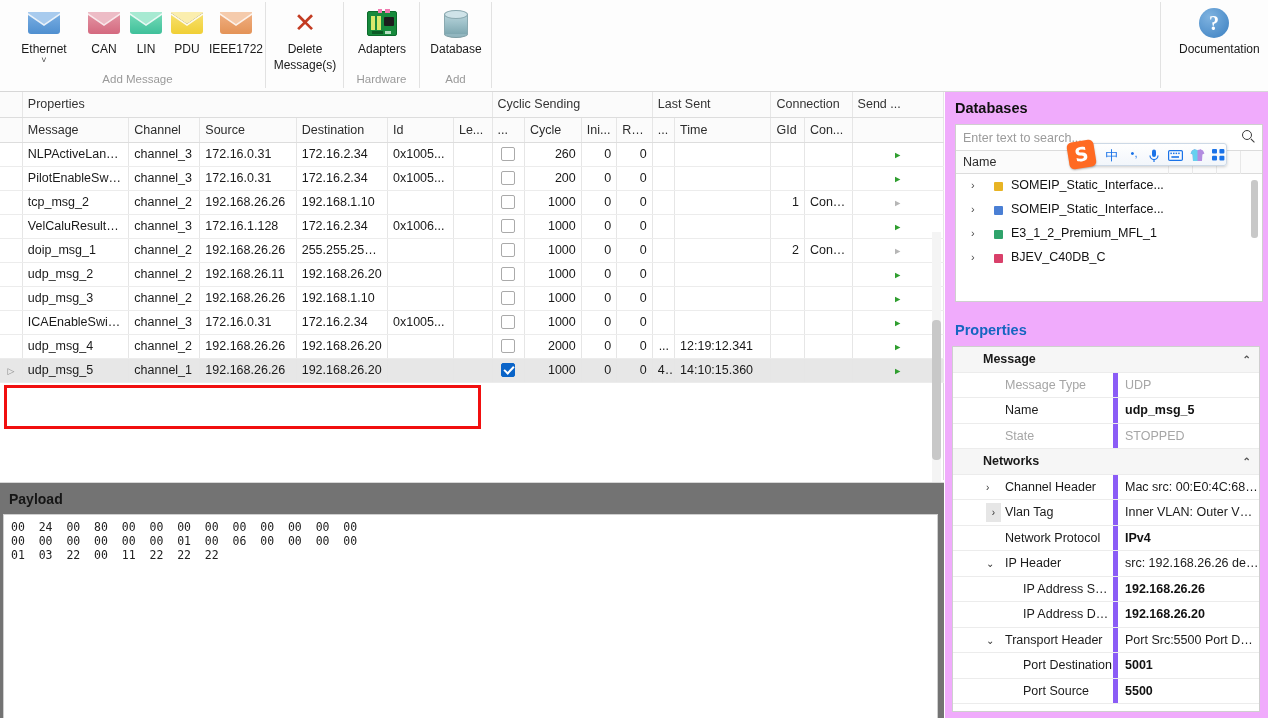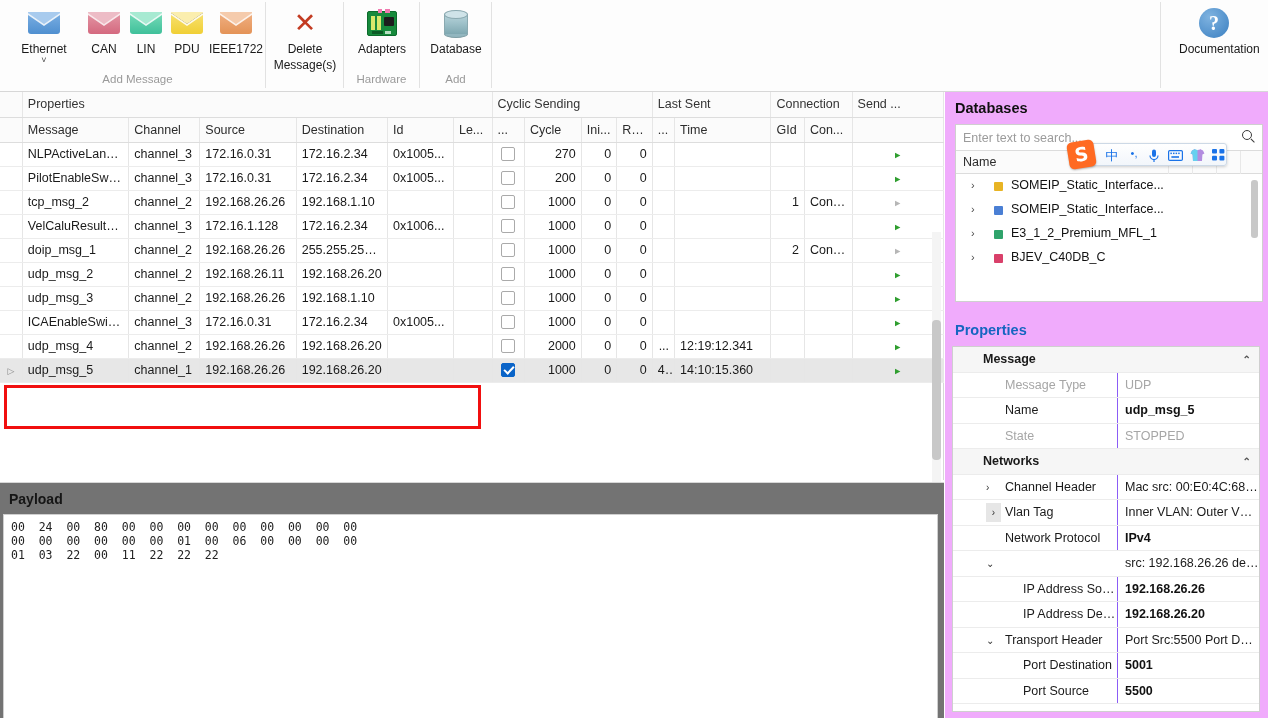--- a/index.html
+++ b/index.html
@@ -198,21 +198,21 @@
   .props-panel {
     position: absolute; left: 0; top: 222px; width: 323px; height: 404px;
   }
   .props-box {
     position: absolute; left: 7px; top: 32px; width: 308px; height: 366px;
     background: #fff; border: 1px solid #cfcfcf; overflow: hidden;
   }
   .prow { position: relative; height: 25.5px; border-bottom: 1px solid #ececec; font-size: 12.5px; }
   .prow.group { background: #f6f6f6; font-weight: bold; }
   .prow .pk { position: absolute; left: 0; top: 0; width: 165px; height: 100%;
-              line-height: 25.5px; border-right: 1px solid #8b5cf6; overflow:hidden;
+              line-height: 25.5px; border-right: 5px solid #8b5cf6; overflow:hidden;
               white-space:nowrap; text-overflow:ellipsis; }
   .prow .pv { position: absolute; left: 166px; top: 0; right: 0; height: 100%;
               line-height: 25.5px; padding-left: 6px; overflow:hidden;
               white-space:nowrap; text-overflow:ellipsis; }
   .prow.group .pk { width: 100%; border-right: none; padding-left: 30px; }
   .prow .caret { position: absolute; right: 8px; top: 0; line-height: 25.5px; color: #555; font-size: 10px; }
   .ind1 { padding-left: 52px; }
   .ind2 { padding-left: 70px; }
   .dis { color: #a6a6a6; }
   .bold { font-weight: bold; color: #111; }
@@ -411,21 +411,21 @@
       <tbody>
           <tr>
             <td class="ctr"></td>
             <td class="namecell">NLPActiveLaneC...</td>
             <td>channel_3</td>
             <td>172.16.0.31</td>
             <td>172.16.2.34</td>
             <td>0x1005...</td>
             <td></td>
             <td class="ctr"><span class="cbx"></span></td>
-            <td class="num">270</td>
+            <td class="num">260</td>
             <td class="num">0</td>
             <td class="num">0</td>
             <td class="num"></td>
             <td></td>
             <td class="num"></td>
             <td></td>
             <td class="ctr"><span class="playbtn">►</span></td>
           </tr>
           <tr>
             <td class="ctr"></td>
@@ -689,20 +689,21 @@
             <span class="twisty boxed">›</span>
             <span class="pk ind1">Vlan Tag</span>
             <span class="pv">Inner VLAN:  Outer VLAN:</span>
           </div>
           <div class="prow">
             <span class="pk ind1">Network Protocol</span>
             <span class="pv bold">IPv4</span>
           </div>
           <div class="prow">
             <span class="twisty">⌄</span>
+            <span class="pk ind1">IP Header</span>
             <span class="pv">src: 192.168.26.26 dest: ...</span>
           </div>
           <div class="prow">
             <span class="pk ind2">IP Address Sou...</span>
             <span class="pv bold">192.168.26.26</span>
           </div>
           <div class="prow">
             <span class="pk ind2">IP Address Des...</span>
             <span class="pv bold">192.168.26.20</span>
           </div>

